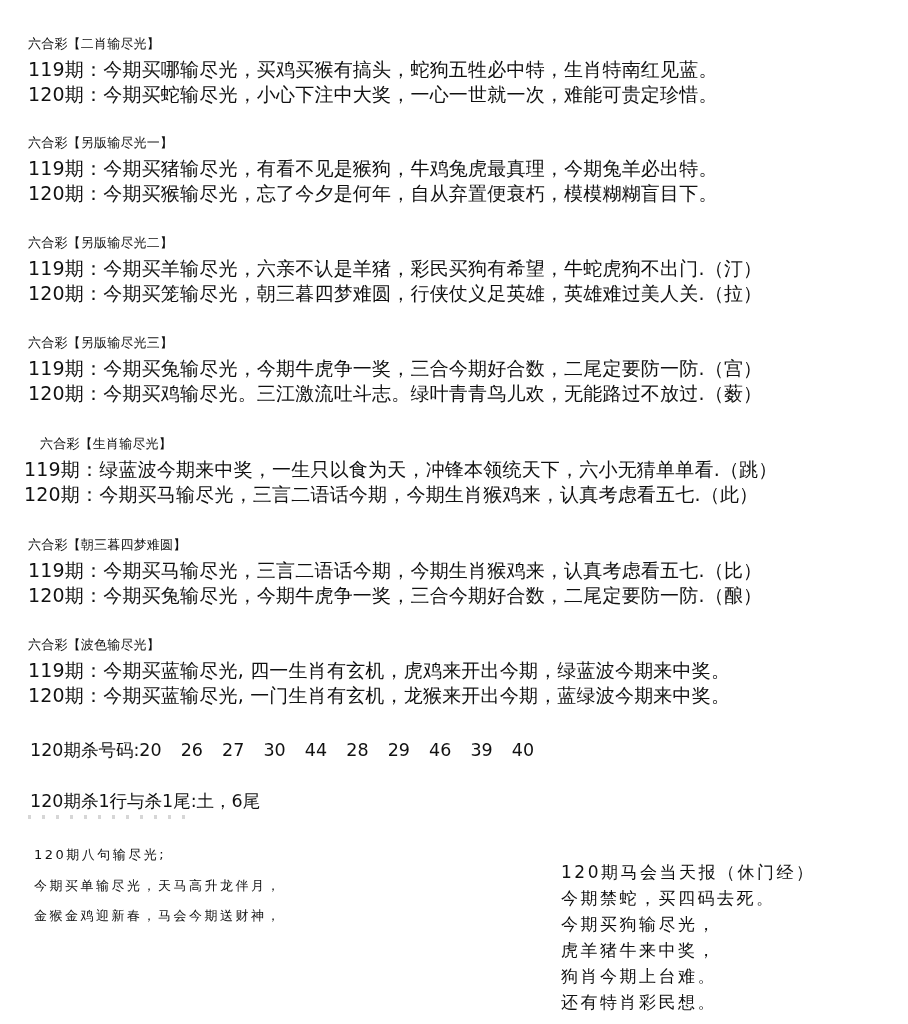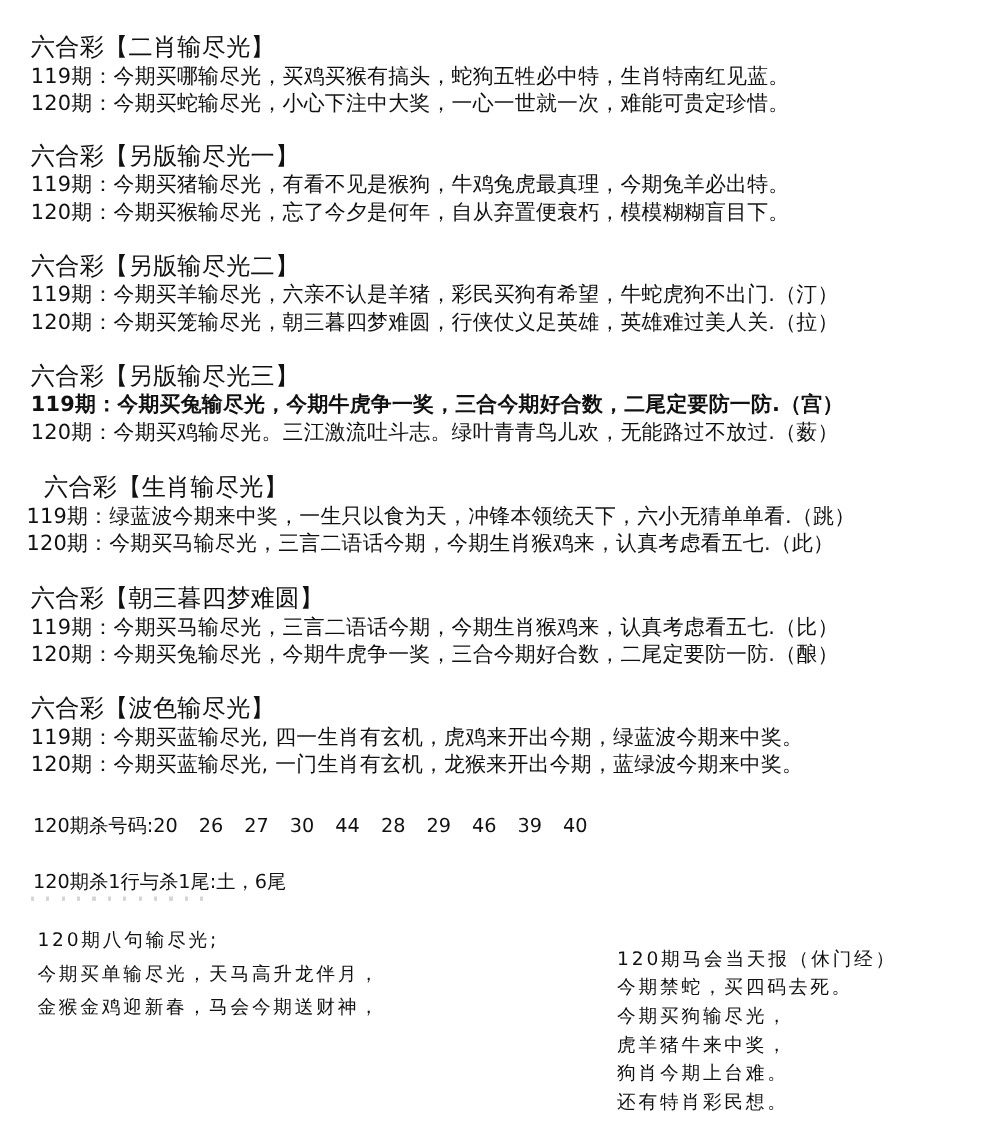--- a/index.html
+++ b/index.html
@@ -1,25 +1,25 @@
 <!DOCTYPE html>
 <html><head>
 <meta charset="utf-8">
 <style>
   html, body { margin: 0; padding: 0; background: #ffffff; }
   body { width: 908px; height: 1024px; position: relative; overflow: hidden;
          font-family: "DejaVu Sans", "Liberation Sans", sans-serif; color: #111; }
   .sec { position: absolute; left: 28px; }
   .line { position: absolute; left: 0; white-space: nowrap; font-size: 17.5px; line-height: 24px; letter-spacing: 0.2px; }
-  .title { font-size: 22px; }
+  .title { font-size: 13px; }
   .row { font-size: 19px; }
   .kill { position: absolute; left: 30px; font-size: 17.5px; white-space: nowrap; word-spacing: 4px; }
   .faint { position: absolute; left: 28px; top: 815px; width: 160px; height: 4px;
            background: repeating-linear-gradient(90deg,#bbb 0 3px,transparent 3px 14px); opacity: .6; }
-  .poem { position: absolute; font-size: 17px; line-height: 30.5px; letter-spacing: 2.5px; white-space: nowrap; }
+  .poem { position: absolute; font-size: 13px; line-height: 30.5px; letter-spacing: 2.5px; white-space: nowrap; }
   .poem2 { position: absolute; font-size: 17px; line-height: 26px; letter-spacing: 2.5px; white-space: nowrap; margin-top: 12px; }
 </style>
 </head>
 <body>
 
 <div class="sec" style="top:32px;">
   <div class="line title" style="top:0;">六合彩【二肖输尽光】</div>
   <div class="line row" style="top:25px;">119期：今期买哪输尽光，买鸡买猴有搞头，蛇狗五牲必中特，生肖特南红见蓝。</div>
   <div class="line row" style="top:50px;">120期：今期买蛇输尽光，小心下注中大奖，一心一世就一次，难能可贵定珍惜。</div>
 </div>
@@ -31,21 +31,21 @@
 </div>
 
 <div class="sec" style="top:231px;">
   <div class="line title" style="top:0;">六合彩【另版输尽光二】</div>
   <div class="line row" style="top:25px;">119期：今期买羊输尽光，六亲不认是羊猪，彩民买狗有希望，牛蛇虎狗不出门.（汀）</div>
   <div class="line row" style="top:50px;">120期：今期买笼输尽光，朝三暮四梦难圆，行侠仗义足英雄，英雄难过美人关.（拉）</div>
 </div>
 
 <div class="sec" style="top:331px;">
   <div class="line title" style="top:0;">六合彩【另版输尽光三】</div>
-  <div class="line row" style="top:25px;font-weight:bold;">119期：今期买兔输尽光，今期牛虎争一奖，三合今期好合数，二尾定要防一防.（宫）</div>
+  <div class="line row" style="top:25px;">119期：今期买兔输尽光，今期牛虎争一奖，三合今期好合数，二尾定要防一防.（宫）</div>
   <div class="line row" style="top:50px;">120期：今期买鸡输尽光。三江激流吐斗志。绿叶青青鸟儿欢，无能路过不放过.（薮）</div>
 </div>
 
 <div class="sec" style="top:432px;">
   <div class="line title" style="top:0; left:12px;">六合彩【生肖输尽光】</div>
   <div class="line row" style="top:25px; left:-4px;">119期：绿蓝波今期来中奖，一生只以食为天，冲锋本领统天下，六小无猜单单看.（跳）</div>
   <div class="line row" style="top:50px; left:-4px;">120期：今期买马输尽光，三言二语话今期，今期生肖猴鸡来，认真考虑看五七.（此）</div>
 </div>
 
 <div class="sec" style="top:533px;">

